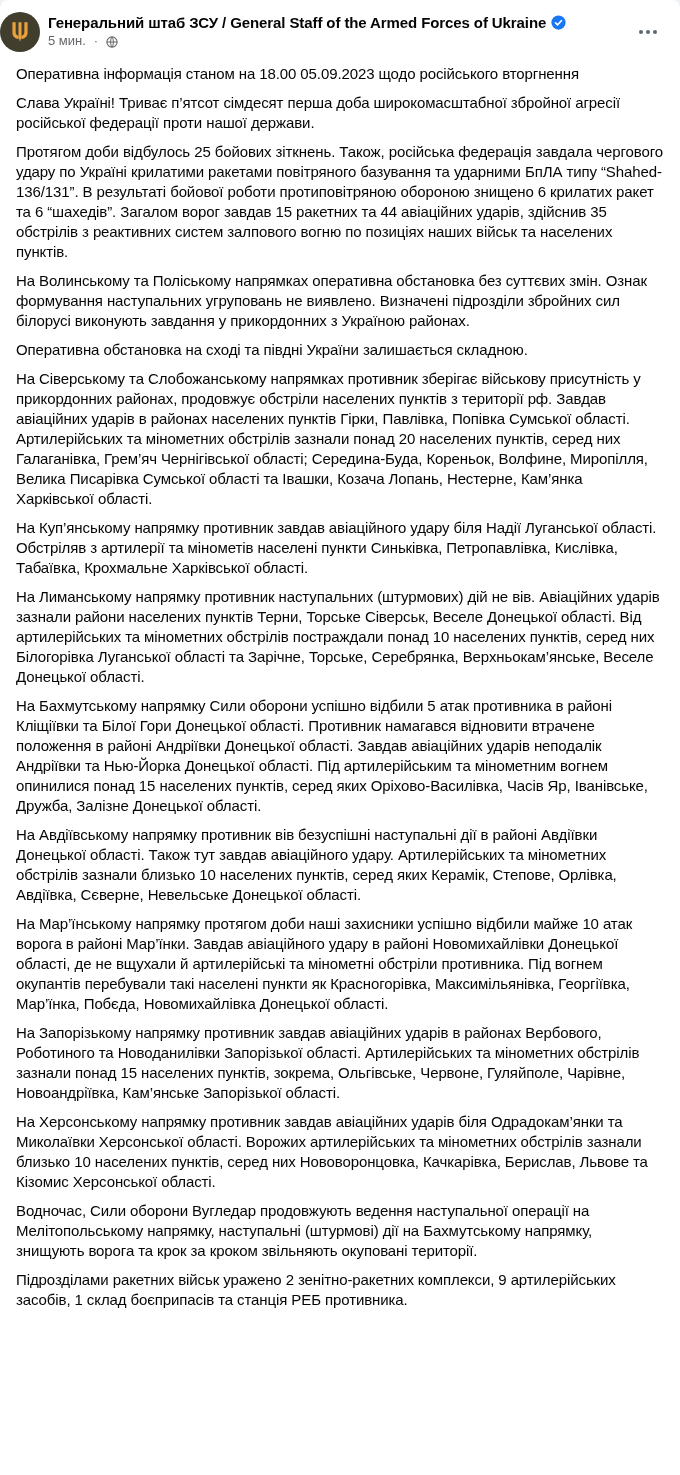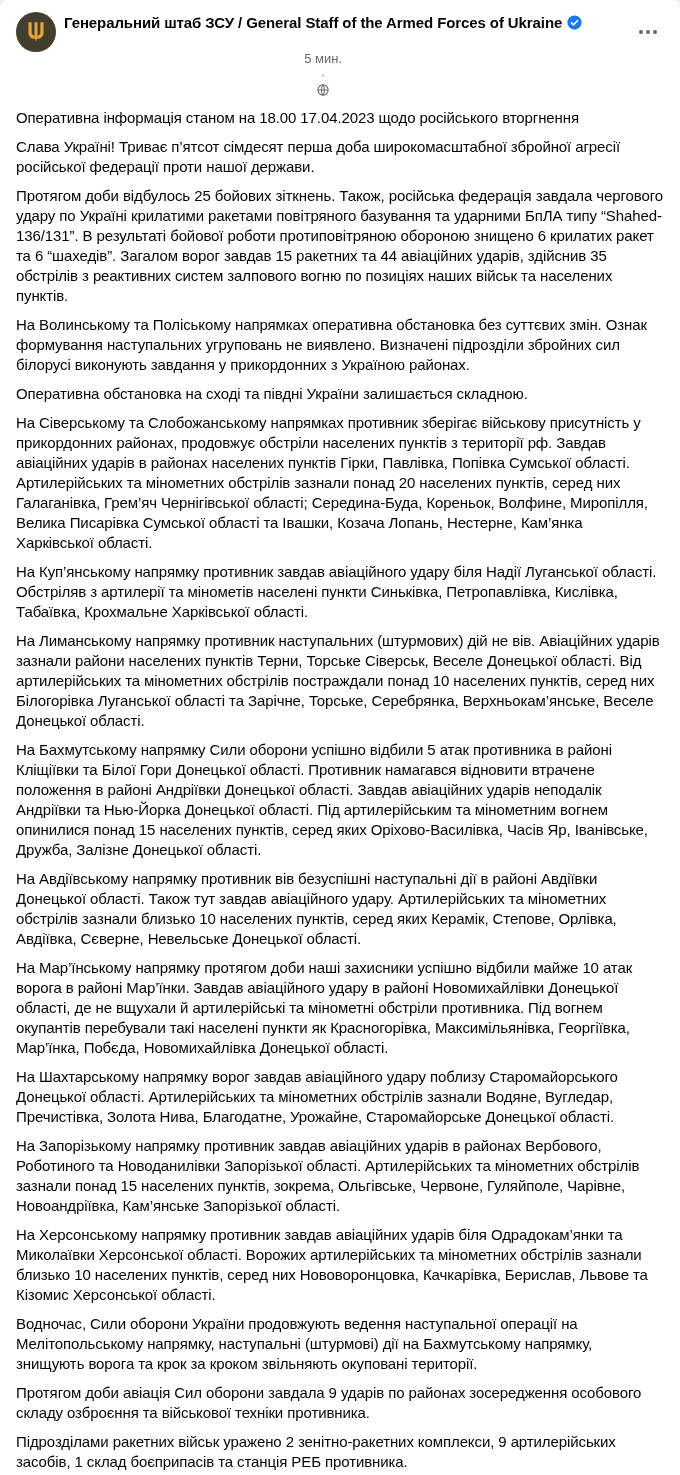--- a/index.html
+++ b/index.html
@@ -12,21 +12,21 @@
     min-height: 1475px;
     background: #ffffff;
     border-radius: 8px 8px 0 0;
     box-shadow: 0 1px 2px rgba(0,0,0,.12);
     overflow: hidden;
   }
   
   .post-header {
     display: flex;
     align-items: flex-start;
-    padding: 12px 16px 0 16px;
+    padding: 12px 16px 0 0;
     position: relative;
   }
   .avatar {
     width: 40px;
     height: 40px;
     border-radius: 50%;
     background: #423e2e;
     flex: 0 0 40px;
     display: flex;
     align-items: center;
@@ -50,26 +50,25 @@
     color: #050505;
     line-height: 19px;
     text-decoration: none;
     cursor: pointer;
     letter-spacing: -0.1px;
   }
   .verified-badge { display: inline-flex; flex: 0 0 auto; }
   .sub-row {
     display: flex;
     align-items: center;
-    gap: 0;
-    margin-top: 19px;
+    gap: 8px;
+    margin-top: 1px;
     font-size: 13px;
     color: #65676b;
     line-height: 16px;
-    flex-direction: column;
   }
   .timestamp { color: #65676b; text-decoration: none; cursor: pointer; }
   .dot-sep { color: #65676b; }
   .globe { display: inline-flex; margin-top: 1px; }
   .more-btn {
     position: absolute;
     right: 16px;
     top: 20px;
     width: 32px;
     height: 24px;
@@ -142,32 +141,30 @@
     </div>
 
     <button class="more-btn" aria-label="More options">
       <i></i>
       <i></i>
       <i></i>
     </button>
   </div>
 
   <div class="post-body" id="post-body">
-      <p>Оперативна інформація станом на 18.00 17.04.2023 щодо російського вторгнення</p>
+      <p>Оперативна інформація станом на 18.00 05.09.2023 щодо російського вторгнення</p>
       <p>Слава Україні! Триває п’ятсот сімдесят перша доба широкомасштабної збройної агресії російської федерації проти нашої держави.</p>
       <p>Протягом доби відбулось 25 бойових зіткнень. Також, російська федерація завдала чергового удару по Україні крилатими ракетами повітряного базування та ударними БпЛА типу “Shahed-136/131”. В результаті бойової роботи протиповітряною обороною знищено 6 крилатих ракет та 6 “шахедів”. Загалом ворог завдав 15 ракетних та 44 авіаційних ударів, здійснив 35 обстрілів з реактивних систем залпового вогню по позиціях наших військ та населених пунктів.</p>
       <p>На Волинському та Поліському напрямках оперативна обстановка без суттєвих змін. Ознак формування наступальних угруповань не виявлено. Визначені підрозділи збройних сил білорусі виконують завдання у прикордонних з Україною районах.</p>
       <p>Оперативна обстановка на сході та півдні України залишається складною.</p>
       <p>На Сіверському та Слобожанському напрямках противник зберігає військову присутність у прикордонних районах, продовжує обстріли населених пунктів з території рф. Завдав авіаційних ударів в районах населених пунктів Гірки, Павлівка, Попівка Сумської області. Артилерійських та мінометних обстрілів зазнали понад 20 населених пунктів, серед них Галаганівка, Грем’яч Чернігівської області; Середина-Буда, Кореньок, Волфине, Миропілля, Велика Писарівка Сумської області та Івашки, Козача Лопань, Нестерне, Кам’янка Харківської області.</p>
       <p>На Куп’янському напрямку противник завдав авіаційного удару біля Надії Луганської області. Обстріляв з артилерії та мінометів населені пункти Синьківка, Петропавлівка, Кислівка, Табаївка, Крохмальне Харківської області.</p>
       <p>На Лиманському напрямку противник наступальних (штурмових) дій не вів. Авіаційних ударів зазнали райони населених пунктів Терни, Торське Сіверськ, Веселе Донецької області. Від артилерійських та мінометних обстрілів постраждали понад 10 населених пунктів, серед них Білогорівка Луганської області та Зарічне, Торське, Серебрянка, Верхньокам’янське, Веселе Донецької області.</p>
       <p>На Бахмутському напрямку Сили оборони успішно відбили 5 атак противника в районі Кліщіївки та Білої Гори Донецької області. Противник намагався відновити втрачене положення в районі Андріївки Донецької області. Завдав авіаційних ударів неподалік Андріївки та Нью-Йорка Донецької області. Під артилерійським та мінометним вогнем опинилися понад 15 населених пунктів, серед яких Оріхово-Василівка, Часів Яр, Іванівське, Дружба, Залізне Донецької області.</p>
       <p>На Авдіївському напрямку противник вів безуспішні наступальні дії в районі Авдіївки Донецької області. Також тут завдав авіаційного удару. Артилерійських та мінометних обстрілів зазнали близько 10 населених пунктів, серед яких Керамік, Степове, Орлівка, Авдіївка, Сєверне, Невельське Донецької області.</p>
       <p>На Мар’їнському напрямку протягом доби наші захисники успішно відбили майже 10 атак ворога в районі Мар’їнки. Завдав авіаційного удару в районі Новомихайлівки Донецької області, де не вщухали й артилерійські та мінометні обстріли противника. Під вогнем окупантів перебували такі населені пункти як Красногорівка, Максимільянівка, Георгіївка, Мар’їнка, Побєда, Новомихайлівка Донецької області.</p>
-      <p>На Шахтарському напрямку ворог завдав авіаційного удару поблизу Старомайорського Донецької області. Артилерійських та мінометних обстрілів зазнали Водяне, Вугледар, Пречистівка, Золота Нива, Благодатне, Урожайне, Старомайорське Донецької області.</p>
       <p>На Запорізькому напрямку противник завдав авіаційних ударів в районах Вербового, Роботиного та Новоданилівки Запорізької області. Артилерійських та мінометних обстрілів зазнали понад 15 населених пунктів, зокрема, Ольгівське, Червоне, Гуляйполе, Чарівне, Новоандріївка, Кам’янське Запорізької області.</p>
       <p>На Херсонському напрямку противник завдав авіаційних ударів біля Одрадокам’янки та Миколаївки Херсонської області. Ворожих артилерійських та мінометних обстрілів зазнали близько 10 населених пунктів, серед них Нововоронцовка, Качкарівка, Берислав, Львове та Кізомис Херсонської області.</p>
-      <p>Водночас, Сили оборони України продовжують ведення наступальної операції на Мелітопольському напрямку, наступальні (штурмові) дії на Бахмутському напрямку, знищують ворога та крок за кроком звільняють окуповані території.</p>
-      <p>Протягом доби авіація Сил оборони завдала 9 ударів по районах зосередження особового складу озброєння та військової техніки противника.</p>
+      <p>Водночас, Сили оборони Вугледар продовжують ведення наступальної операції на Мелітопольському напрямку, наступальні (штурмові) дії на Бахмутському напрямку, знищують ворога та крок за кроком звільняють окуповані території.</p>
       <p>Підрозділами ракетних військ уражено 2 зенітно-ракетних комплекси, 9 артилерійських засобів, 1 склад боєприпасів та станція РЕБ противника.</p>
     </div>
 
 </div>
 
 </body></html>

